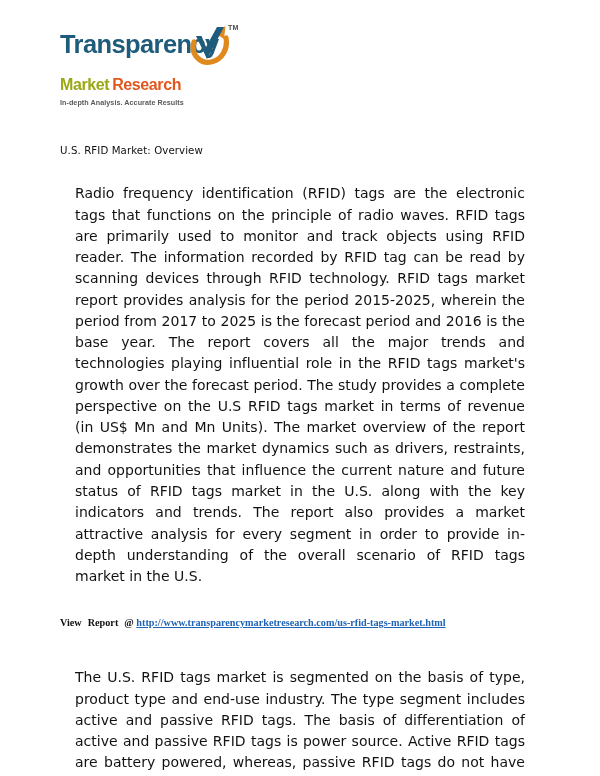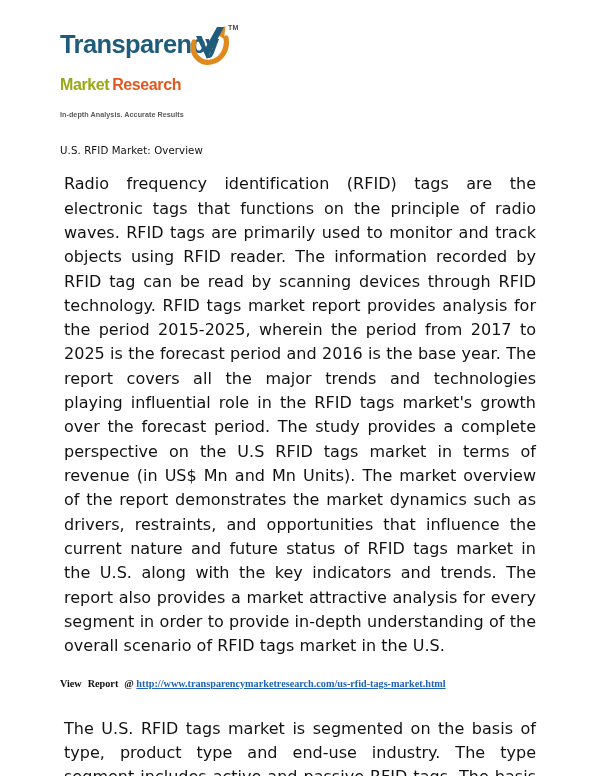--- a/index.html
+++ b/index.html
@@ -67,21 +67,21 @@
     margin-top: 19px;
     font-family: "Liberation Sans", sans-serif;
     font-size: 16px;
     font-weight: bold;
     letter-spacing: -0.4px;
     line-height: 1.05;
   }
   .logo-market { color: #9aa814; }
   .logo-research { color: #e2571e; margin-left: 3px; }
   .logo-tagline {
-    margin-top: 17px;
+    margin-top: 5px;
     font-family: "Liberation Sans", sans-serif;
     font-size: 7.2px;
     font-weight: bold;
     color: #5a5a5a;
     letter-spacing: 0.05px;
   }
 
   
   .doc-title {
     margin: 0;
@@ -99,23 +99,23 @@
   .section-heading {
     margin: 0;
     font-family: "DejaVu Sans", sans-serif;
     font-size: 10.2px;
     font-weight: normal;
     color: #101010;
     line-height: 1.4;
     letter-spacing: 0.1px;
   }
   .body-para {
-    margin: 4px;
+    margin: 15px;
     font-family: "DejaVu Sans", sans-serif;
-    font-size: 16px;
+    font-size: 14px;
     font-weight: normal;
     color: #121212;
     line-height: 1.52;
     text-align: justify;
     text-justify: inter-word;
     letter-spacing: 0.02px;
   }
 
   .spacer-overview-head { height: 66px; }
   .spacer-after-head { height: 10px; }

